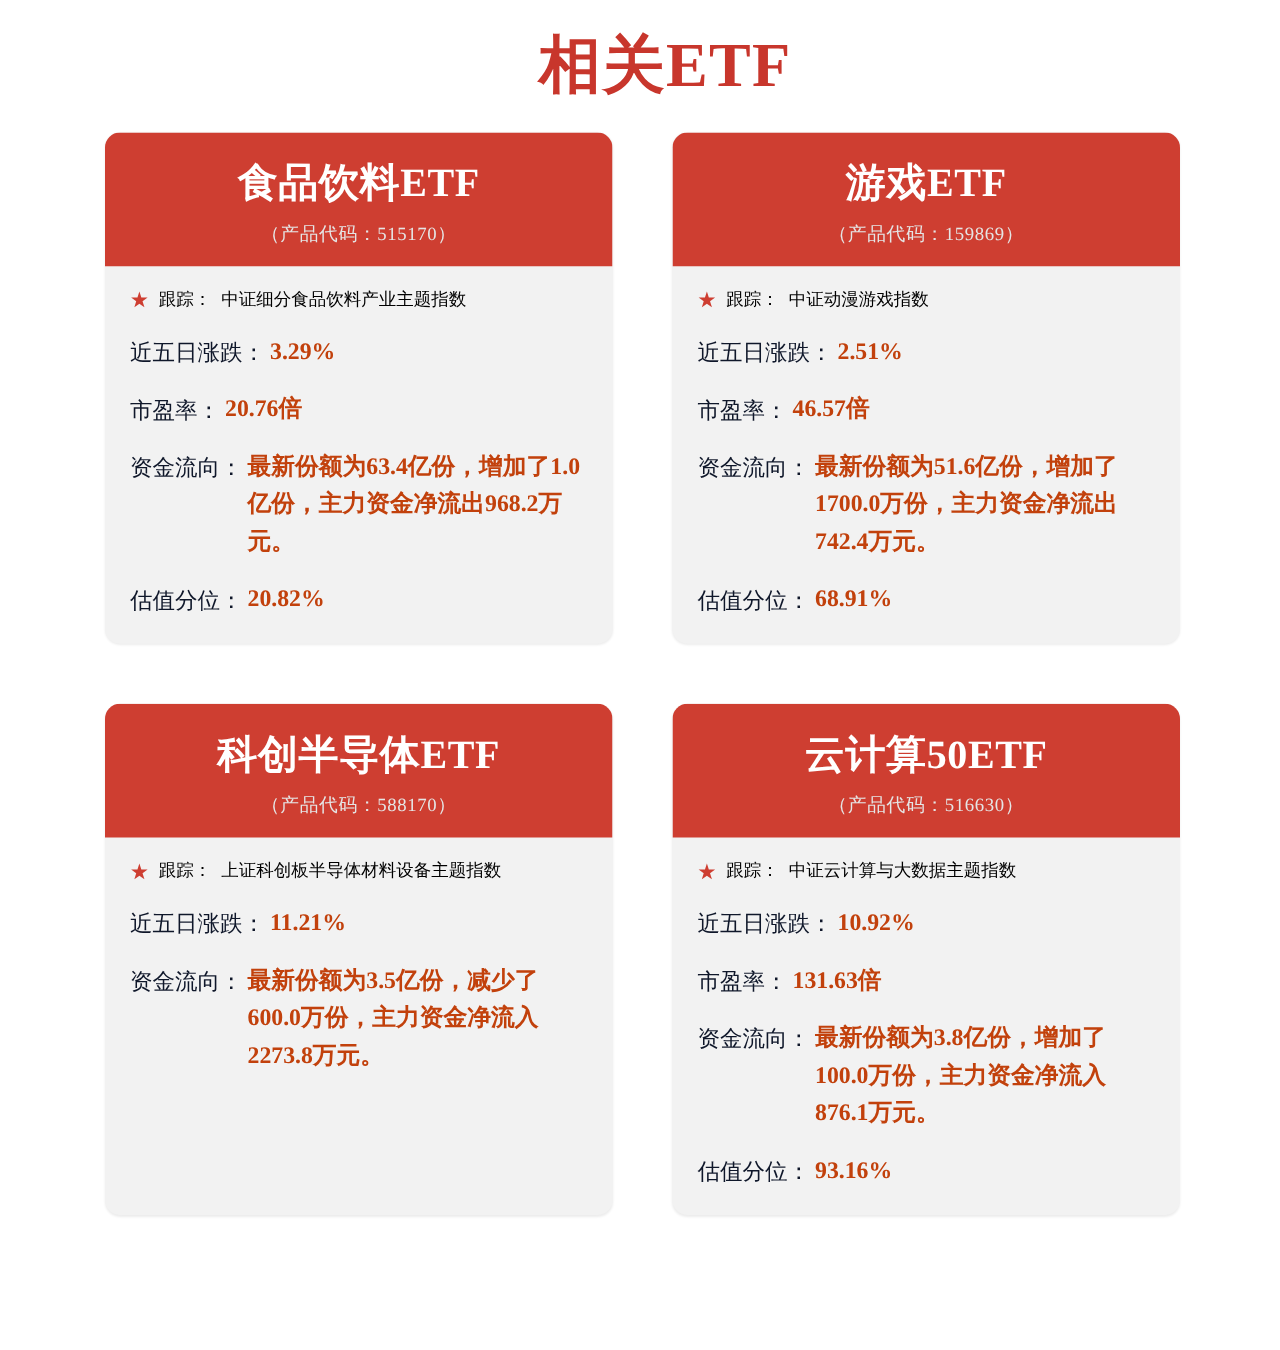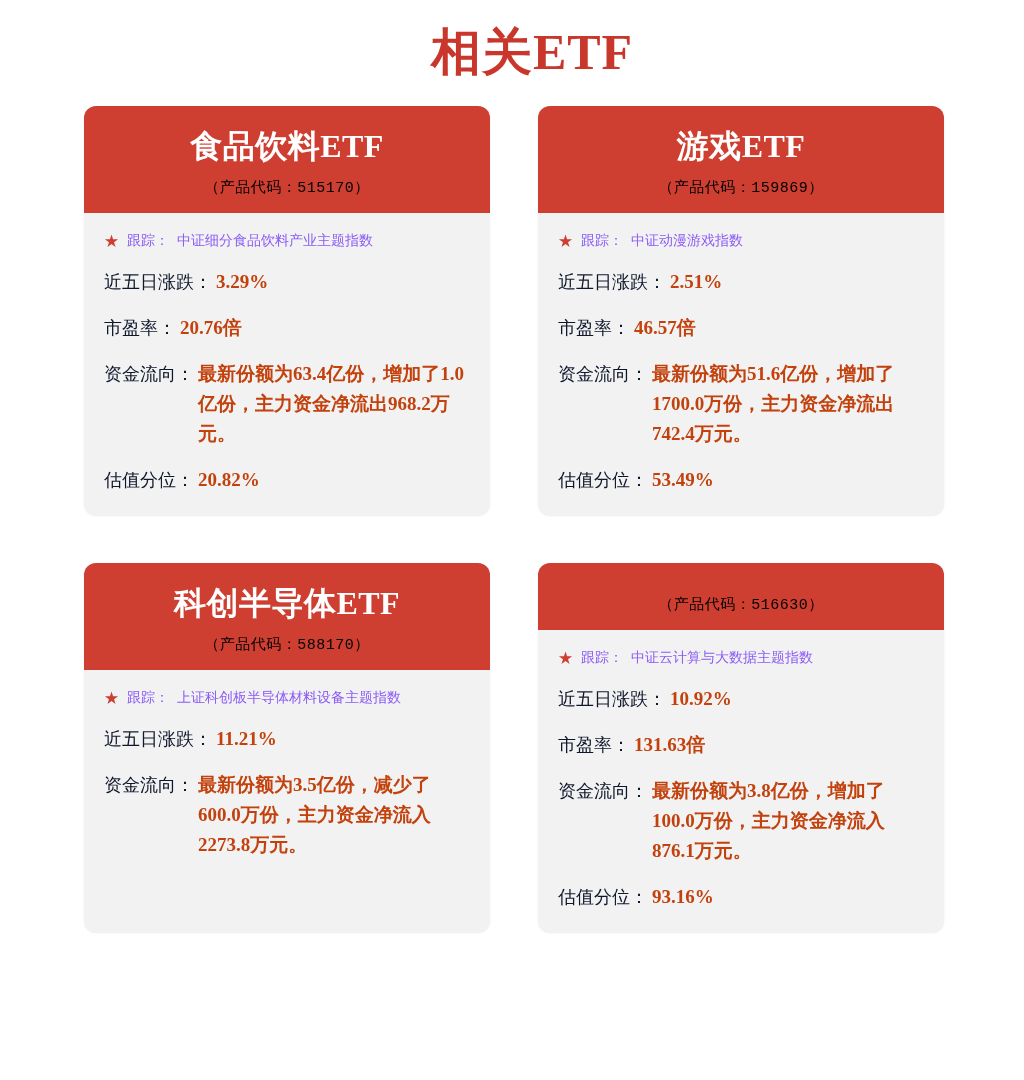--- a/index.html
+++ b/index.html
@@ -53,44 +53,43 @@
     text-align: center;
   }
   .card-title {
     color: #ffffff;
     font-size: 32px;
     font-weight: bold;
     line-height: 40px;
     letter-spacing: 0.5px;
   }
   .card-code {
-    color: #000000;
+    color: #e5e5e5;
     font-size: 15px;
     margin-top: 12px;
     letter-spacing: 0.5px;
-    font-family: Liberation Mono, monospace;
   }
   .card-body {
     padding: 18px 20px 20px 20px;
     box-sizing: border-box;
   }
   .track-row {
     display: flex;
     align-items: flex-start;
     gap: 8px;
     margin-bottom: 16px;
   }
   .star-icon {
     color: #ce3e31;
     font-size: 15px;
     line-height: 20px;
     flex: 0 0 auto;
   }
   .track-text {
-    color: #8b5cf6;
+    color: #000000;
     font-size: 14px;
     line-height: 20px;
   }
   .row {
     display: flex;
     align-items: flex-start;
     margin-bottom: 16px;
   }
   .row:last-child {
     margin-bottom: 0;
@@ -170,21 +169,21 @@
         <div class="row">
           <span class="row-label">市盈率：</span>
           <span class="row-value">46.57倍</span>
         </div>
         <div class="row">
           <span class="row-label">资金流向：</span>
           <span class="row-value flow">最新份额为51.6亿份，增加了1700.0万份，主力资金净流出742.4万元。</span>
         </div>
         <div class="row">
           <span class="row-label">估值分位：</span>
-          <span class="row-value">53.49%</span>
+          <span class="row-value">68.91%</span>
         </div>
       </div>
     </div>
 
     <div class="card">
       <div class="card-head">
         <div class="card-title">科创半导体ETF</div>
         <div class="card-code">（产品代码：588170）</div>
       </div>
       <div class="card-body">
@@ -199,20 +198,21 @@
         </div>
         <div class="row">
           <span class="row-label">资金流向：</span>
           <span class="row-value flow">最新份额为3.5亿份，减少了600.0万份，主力资金净流入2273.8万元。</span>
         </div>
       </div>
     </div>
 
     <div class="card">
       <div class="card-head">
+        <div class="card-title">云计算50ETF</div>
         <div class="card-code">（产品代码：516630）</div>
       </div>
       <div class="card-body">
         <div class="track-row">
           <span class="star-icon">★</span>
           <span class="track-text">跟踪：</span>
           <span class="track-text">中证云计算与大数据主题指数</span>
         </div>
         <div class="row">
           <span class="row-label">近五日涨跌：</span>

